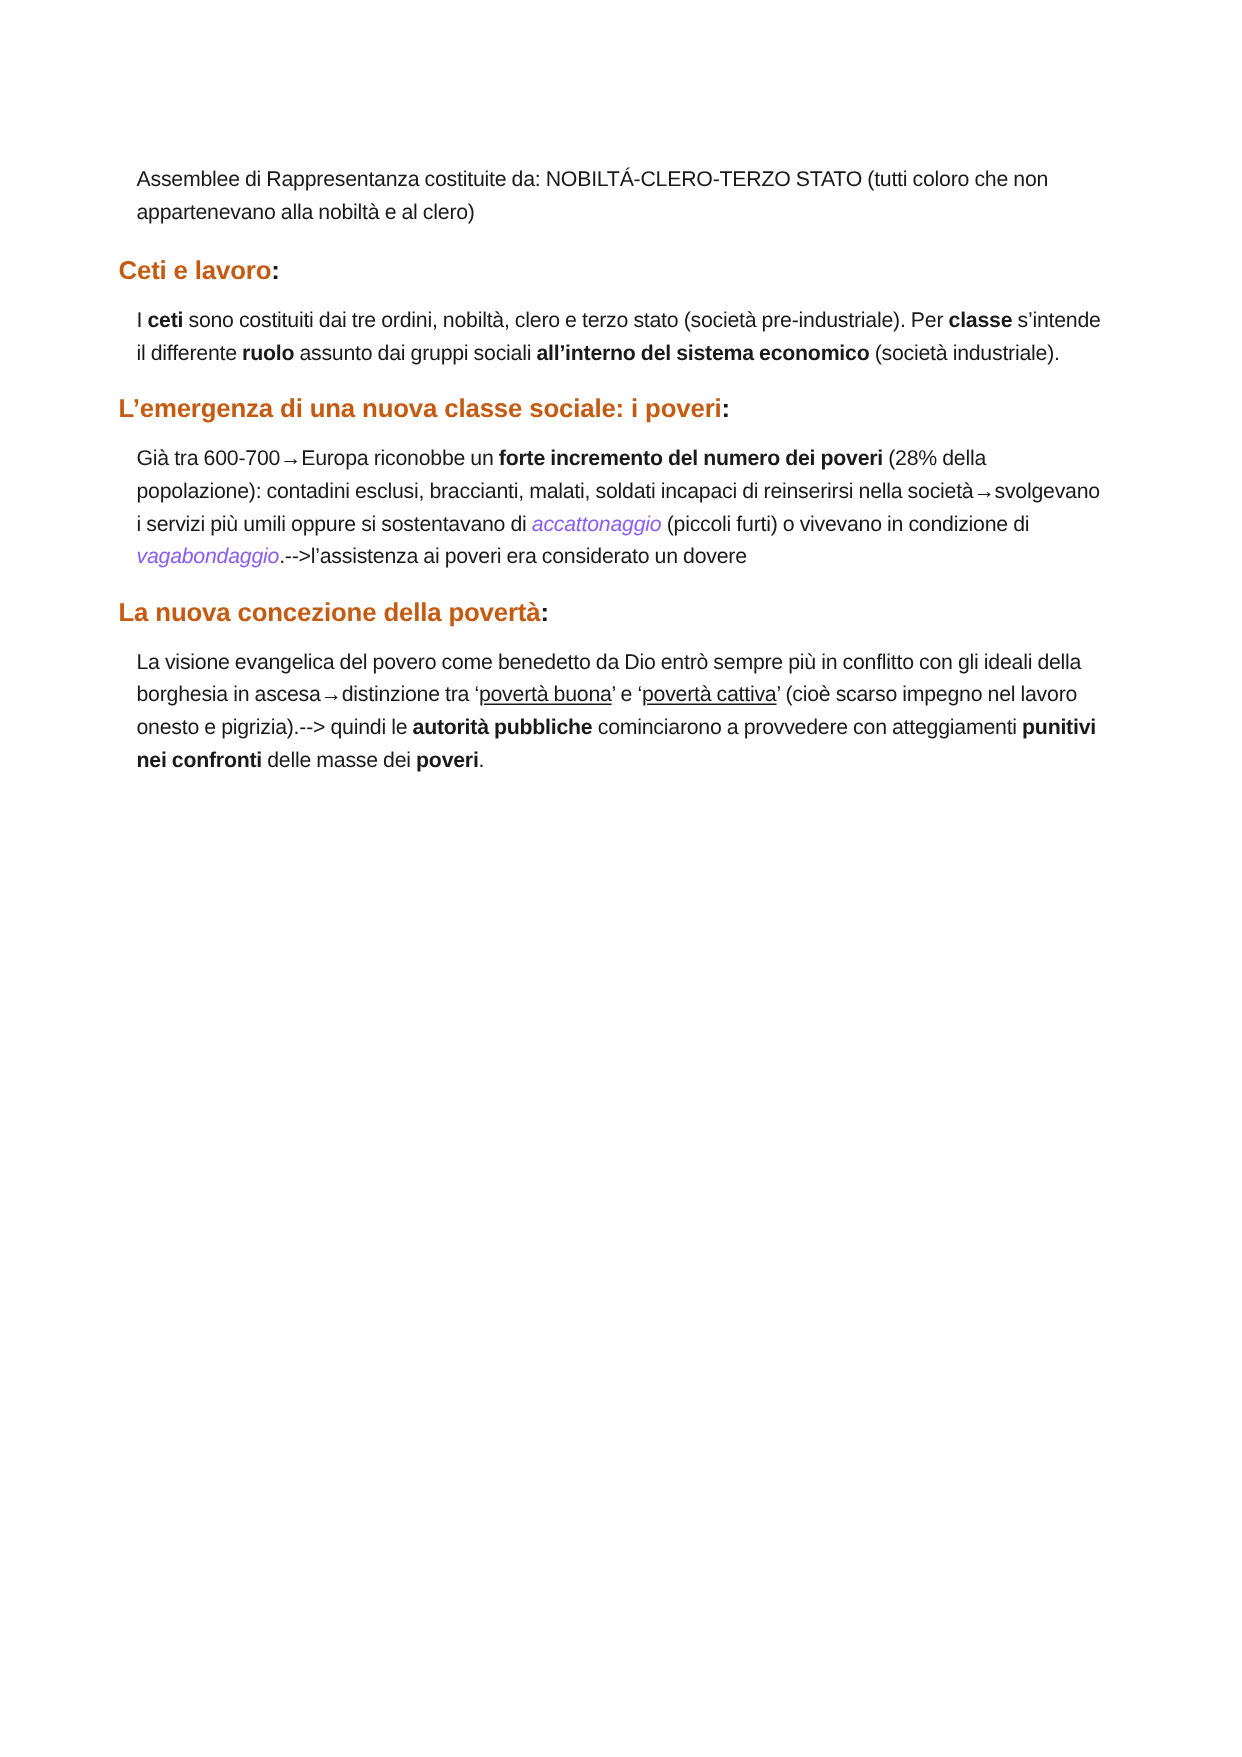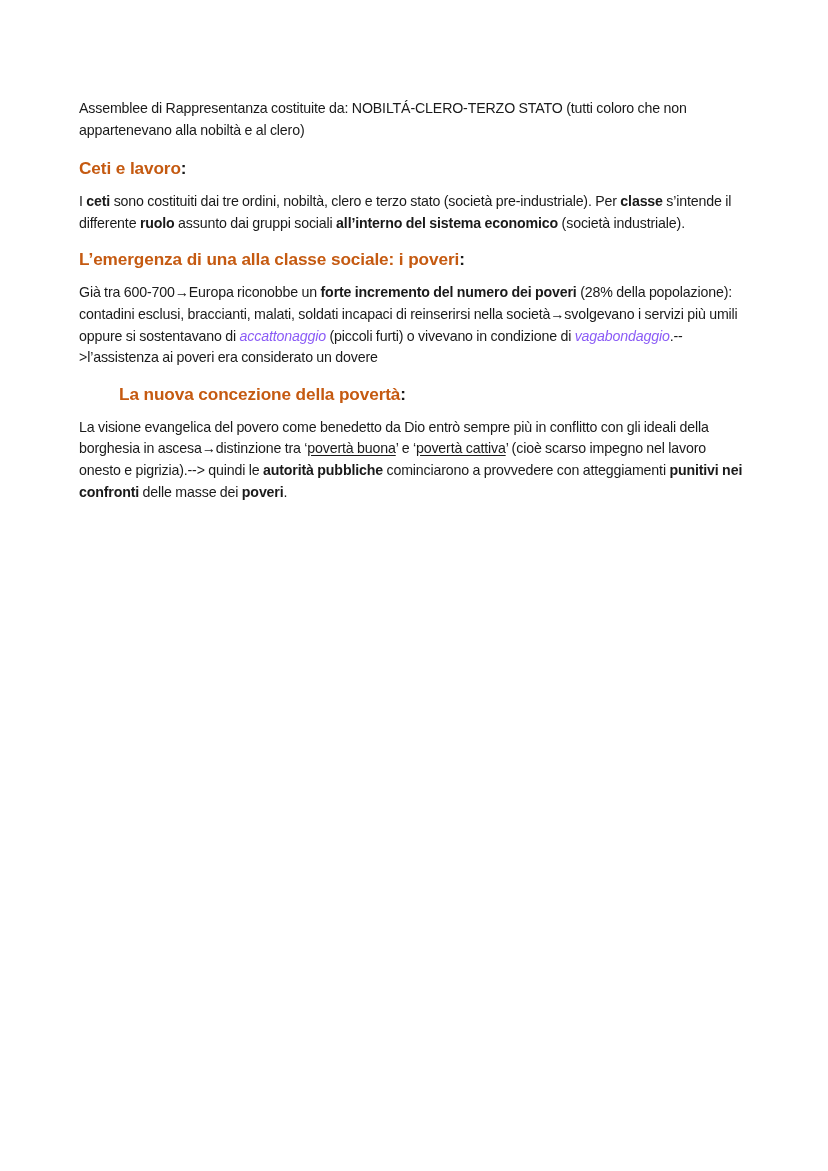--- a/index.html
+++ b/index.html
@@ -17,55 +17,55 @@
     }
     .page {
       position: absolute;
       left: 79px;
       top: 98px;
       width: 672px;
     }
     .para {
       font-size: 14.2px;
       line-height: 21.6px;
-      margin: 0;
+      margin: 12px;
       letter-spacing: -0.15px;
       word-spacing: -0.3px;
     }
     .heading {
       font-size: 17.2px;
       font-weight: bold;
       color: #c55a11;
       margin: 0;
       line-height: 24px;
       letter-spacing: -0.1px;
     }
     .heading .colon { color: #1a1a1a; }
     .b { font-weight: bold; }
     .green { color: #8b5cf6; font-style: italic; }
     .u { text-decoration: underline; text-underline-offset: 2px; }
     #p1 { margin-bottom: 15px; }
     #h1 { margin-bottom: 11px; }
     #p2 { margin-bottom: 13px; }
     #h2 { margin-bottom: 11px; }
     #p3 { margin-bottom: 13px; }
-    #h3 { margin-bottom: 11px; margin-left: 40px; }
+    #h3 { margin-bottom: 11px; }
   </style>
 </head>
 <body>
 
 <div class="page">
 
   <p class="para" id="p1"><span>Assemblee di Rappresentanza costituite da: NOBILTÁ-CLERO-TERZO STATO (tutti coloro che non appartenevano alla nobiltà e al clero)</span></p>
 
   <h2 class="heading" id="h1"><span>Ceti e lavoro</span><span class="colon">:</span></h2>
 
   <p class="para" id="p2"><span>I </span><span class="b">ceti</span><span> sono costituiti dai tre ordini, nobiltà, clero e terzo stato (società pre-industriale). Per </span><span class="b">classe</span><span> s’intende il differente </span><span class="b">ruolo</span><span> assunto dai gruppi sociali </span><span class="b">all’interno del sistema economico</span><span> (società industriale).</span></p>
 
-  <h2 class="heading" id="h2"><span>L’emergenza di una alla classe sociale: i poveri</span><span class="colon">:</span></h2>
+  <h2 class="heading" id="h2"><span>L’emergenza di una nuova classe sociale: i poveri</span><span class="colon">:</span></h2>
 
   <p class="para" id="p3"><span>Già tra 600-700→Europa riconobbe un </span><span class="b">forte incremento del numero dei poveri</span><span> (28% della popolazione): contadini esclusi, braccianti, malati, soldati incapaci di reinserirsi nella società→svolgevano i servizi più umili oppure si sostentavano di </span><span class="green">accattonaggio</span><span> (piccoli furti) o vivevano in condizione di </span><span class="green">vagabondaggio</span><span>.--&gt;l’assistenza ai poveri era considerato un dovere</span></p>
 
   <h2 class="heading" id="h3"><span>La nuova concezione della povertà</span><span class="colon">:</span></h2>
 
   <p class="para" id="p4"><span>La visione evangelica del povero come benedetto da Dio entrò sempre più in conflitto con gli ideali della borghesia in ascesa→distinzione tra ‘</span><span class="u">povertà buona</span><span>’ e ‘</span><span class="u">povertà cattiva</span><span>’ (cioè scarso impegno nel lavoro onesto e pigrizia).--&gt; quindi le </span><span class="b">autorità pubbliche</span><span> cominciarono a provvedere con atteggiamenti </span><span class="b">punitivi nei confronti</span><span> delle masse dei </span><span class="b">poveri</span><span>.</span></p>
 
 </div>
 
 </body></html>

